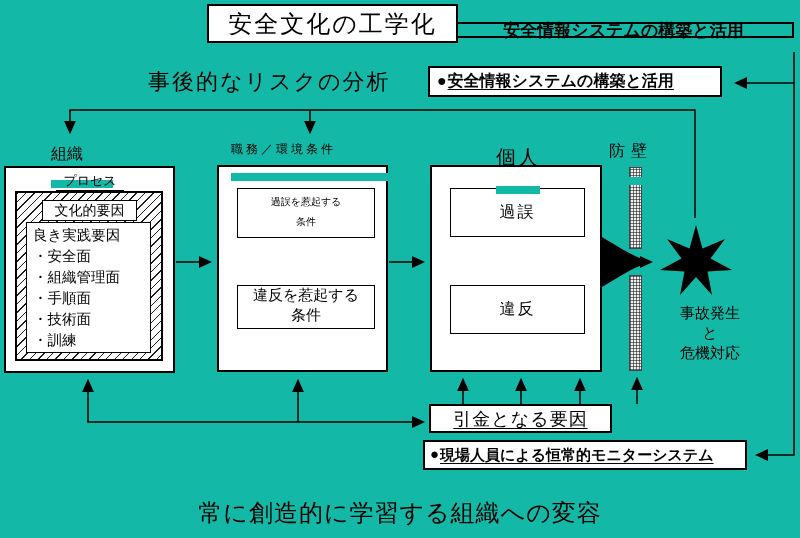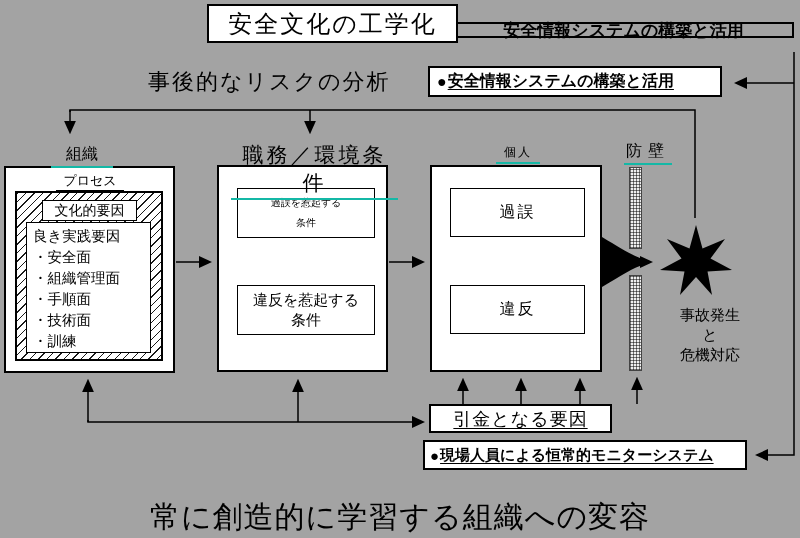--- a/index.html
+++ b/index.html
@@ -1,18 +1,18 @@
 <!DOCTYPE html>
 <html><head>
 <meta charset="utf-8">
 <style>
   html,body{margin:0;padding:0;background:#fff;}
   .stage{
-    position:relative;width:800px;height:538px;background:#a3a3a3;overflow:hidden;
-    font-family:Liberation Sans, sans-serif;color:#000;
+    position:relative;width:800px;height:538px;background:#14b8a6;overflow:hidden;
+    font-family:Liberation Mono, monospace;color:#000;
   }
   .abs{position:absolute;box-sizing:border-box;}
   .svg-layer{position:absolute;left:0;top:0;width:800px;height:538px;z-index:6;pointer-events:none;}
 
   
   .title-box{left:207px;top:4px;width:251px;height:39px;border:2px solid #000;background:#fff;
     display:flex;align-items:center;justify-content:center;font-size:24px;letter-spacing:2px;z-index:4;}
   .info-heading{left:455px;top:22px;width:339px;height:16px;border-top:2px solid #000;
     border-right:2px solid #000;border-bottom:2px solid #000;display:flex;align-items:center;
     justify-content:center;font-size:17px;font-weight:bold;z-index:3;}
@@ -20,63 +20,63 @@
   .pre-label{left:148px;top:442px;width:270px;font-size:22px;letter-spacing:2px;}
 
   .sys-box{border:2px solid #000;background:#fff;display:flex;align-items:center;
     font-weight:600;z-index:4;}
   .nearmiss-box{left:428px;top:66px;width:294px;height:31px;font-size:16px;padding-left:7px;}
   .monitor-box{left:423px;top:440px;width:324px;height:30px;font-size:15px;padding-left:5px;}
   .sys-box .uline{text-decoration:underline;text-underline-offset:3px;}
   .bullet{margin-right:1px;}
 
   
-  .col-label{border-bottom:2px solid #14b8a6;text-align:center;padding-bottom:1px;background:transparent;z-index:4;}
+  .col-label{border-bottom:8px solid #14b8a6;text-align:left;padding-bottom:15px;background:transparent;z-index:4;}
   .lbl-org{left:51px;top:144px;width:62px;font-size:16px;}
-  .lbl-job{left:231px;top:141px;width:167px;font-size:21px;letter-spacing:3px;}
-  .lbl-ind{left:496px;top:144px;width:44px;font-size:12px;letter-spacing:2px;}
-  .lbl-bar{left:624px;top:141px;width:48px;font-size:16px;letter-spacing:6px;}
+  .lbl-job{left:231px;top:141px;width:167px;font-size:12px;letter-spacing:3px;}
+  .lbl-ind{left:496px;top:144px;width:44px;font-size:20px;letter-spacing:2px;}
+  .lbl-bar{left:609px;top:141px;width:48px;font-size:16px;letter-spacing:6px;}
   .lbl-process{left:56px;top:172px;width:68px;font-size:13px;border-bottom:1.5px solid #000;
     text-align:center;z-index:4;}
 
   
   .main-box{border:2px solid #000;background:#fff;z-index:2;}
   .org-box{left:4px;top:166px;width:171px;height:207px;}
   .job-box{left:217px;top:165px;width:171px;height:207px;}
   .ind-box{left:430px;top:165px;width:172px;height:207px;}
 
   .hatch-box{left:15px;top:191px;width:148px;height:170px;border:2px solid #000;z-index:3;
     background-image:repeating-linear-gradient(135deg,#1a1a1a 0,#1a1a1a 1px,transparent 1px,transparent 6px);}
   .cultural-box{left:42px;top:200px;width:95px;height:21px;border:1.5px solid #000;background:#fff;
     display:flex;align-items:center;justify-content:center;font-size:14px;z-index:4;}
   .practices-box{left:26px;top:222px;width:125px;height:131px;border:1.5px solid #000;background:#fff;
     font-size:14.5px;line-height:21px;padding:3px 15px 0 6px;z-index:4;}
 
   .inner-box{border:1.5px solid #000;background:#fff;display:flex;align-items:center;
     justify-content:center;text-align:center;z-index:3;}
   .job-err{left:237px;top:188px;width:138px;height:50px;font-size:10px;line-height:20px;}
-  .job-vio{left:237px;top:285px;width:138px;height:50px;font-size:15px;line-height:20px;}
+  .job-vio{left:237px;top:285px;width:138px;height:44px;font-size:15px;line-height:20px;}
   .ind-err{left:450px;top:188px;width:135px;height:49px;font-size:16px;letter-spacing:2px;}
   .ind-vio{left:450px;top:285px;width:135px;height:49px;font-size:16px;letter-spacing:2px;}
 
   
   .bar-seg{left:629px;width:13px;border:1px solid #444;background-color:#eee;z-index:2;
     background-image:repeating-linear-gradient(0deg,rgba(0,0,0,.5) 0,rgba(0,0,0,.5) 1px,transparent 1px,transparent 3px),
                      repeating-linear-gradient(90deg,rgba(0,0,0,.5) 0,rgba(0,0,0,.5) 1px,transparent 1px,transparent 3px);}
   .bar-top{top:167px;height:82px;}
   .bar-bot{top:275px;height:96px;}
 
   
   .accident-text{left:652px;top:305px;width:116px;text-align:center;font-size:15px;line-height:20px;z-index:4;}
 
   
   .trigger-box{left:429px;top:404px;width:183px;height:29px;border:2px solid #000;background:#fff;
     display:flex;align-items:center;justify-content:center;font-size:18px;z-index:4;}
   .trigger-box span{text-decoration:underline;text-underline-offset:3px;letter-spacing:1px;}
-  .caption{left:0;top:497px;width:800px;text-align:center;font-size:30px;letter-spacing:1px;}
+  .caption{left:0;top:497px;width:800px;text-align:center;font-size:24px;letter-spacing:1px;}
 </style>
 </head>
 <body>
 
 <div class="stage">
 
   <div class="abs title-box">
     <span>安全文化の工学化</span>
   </div>
   <div class="abs info-heading">

